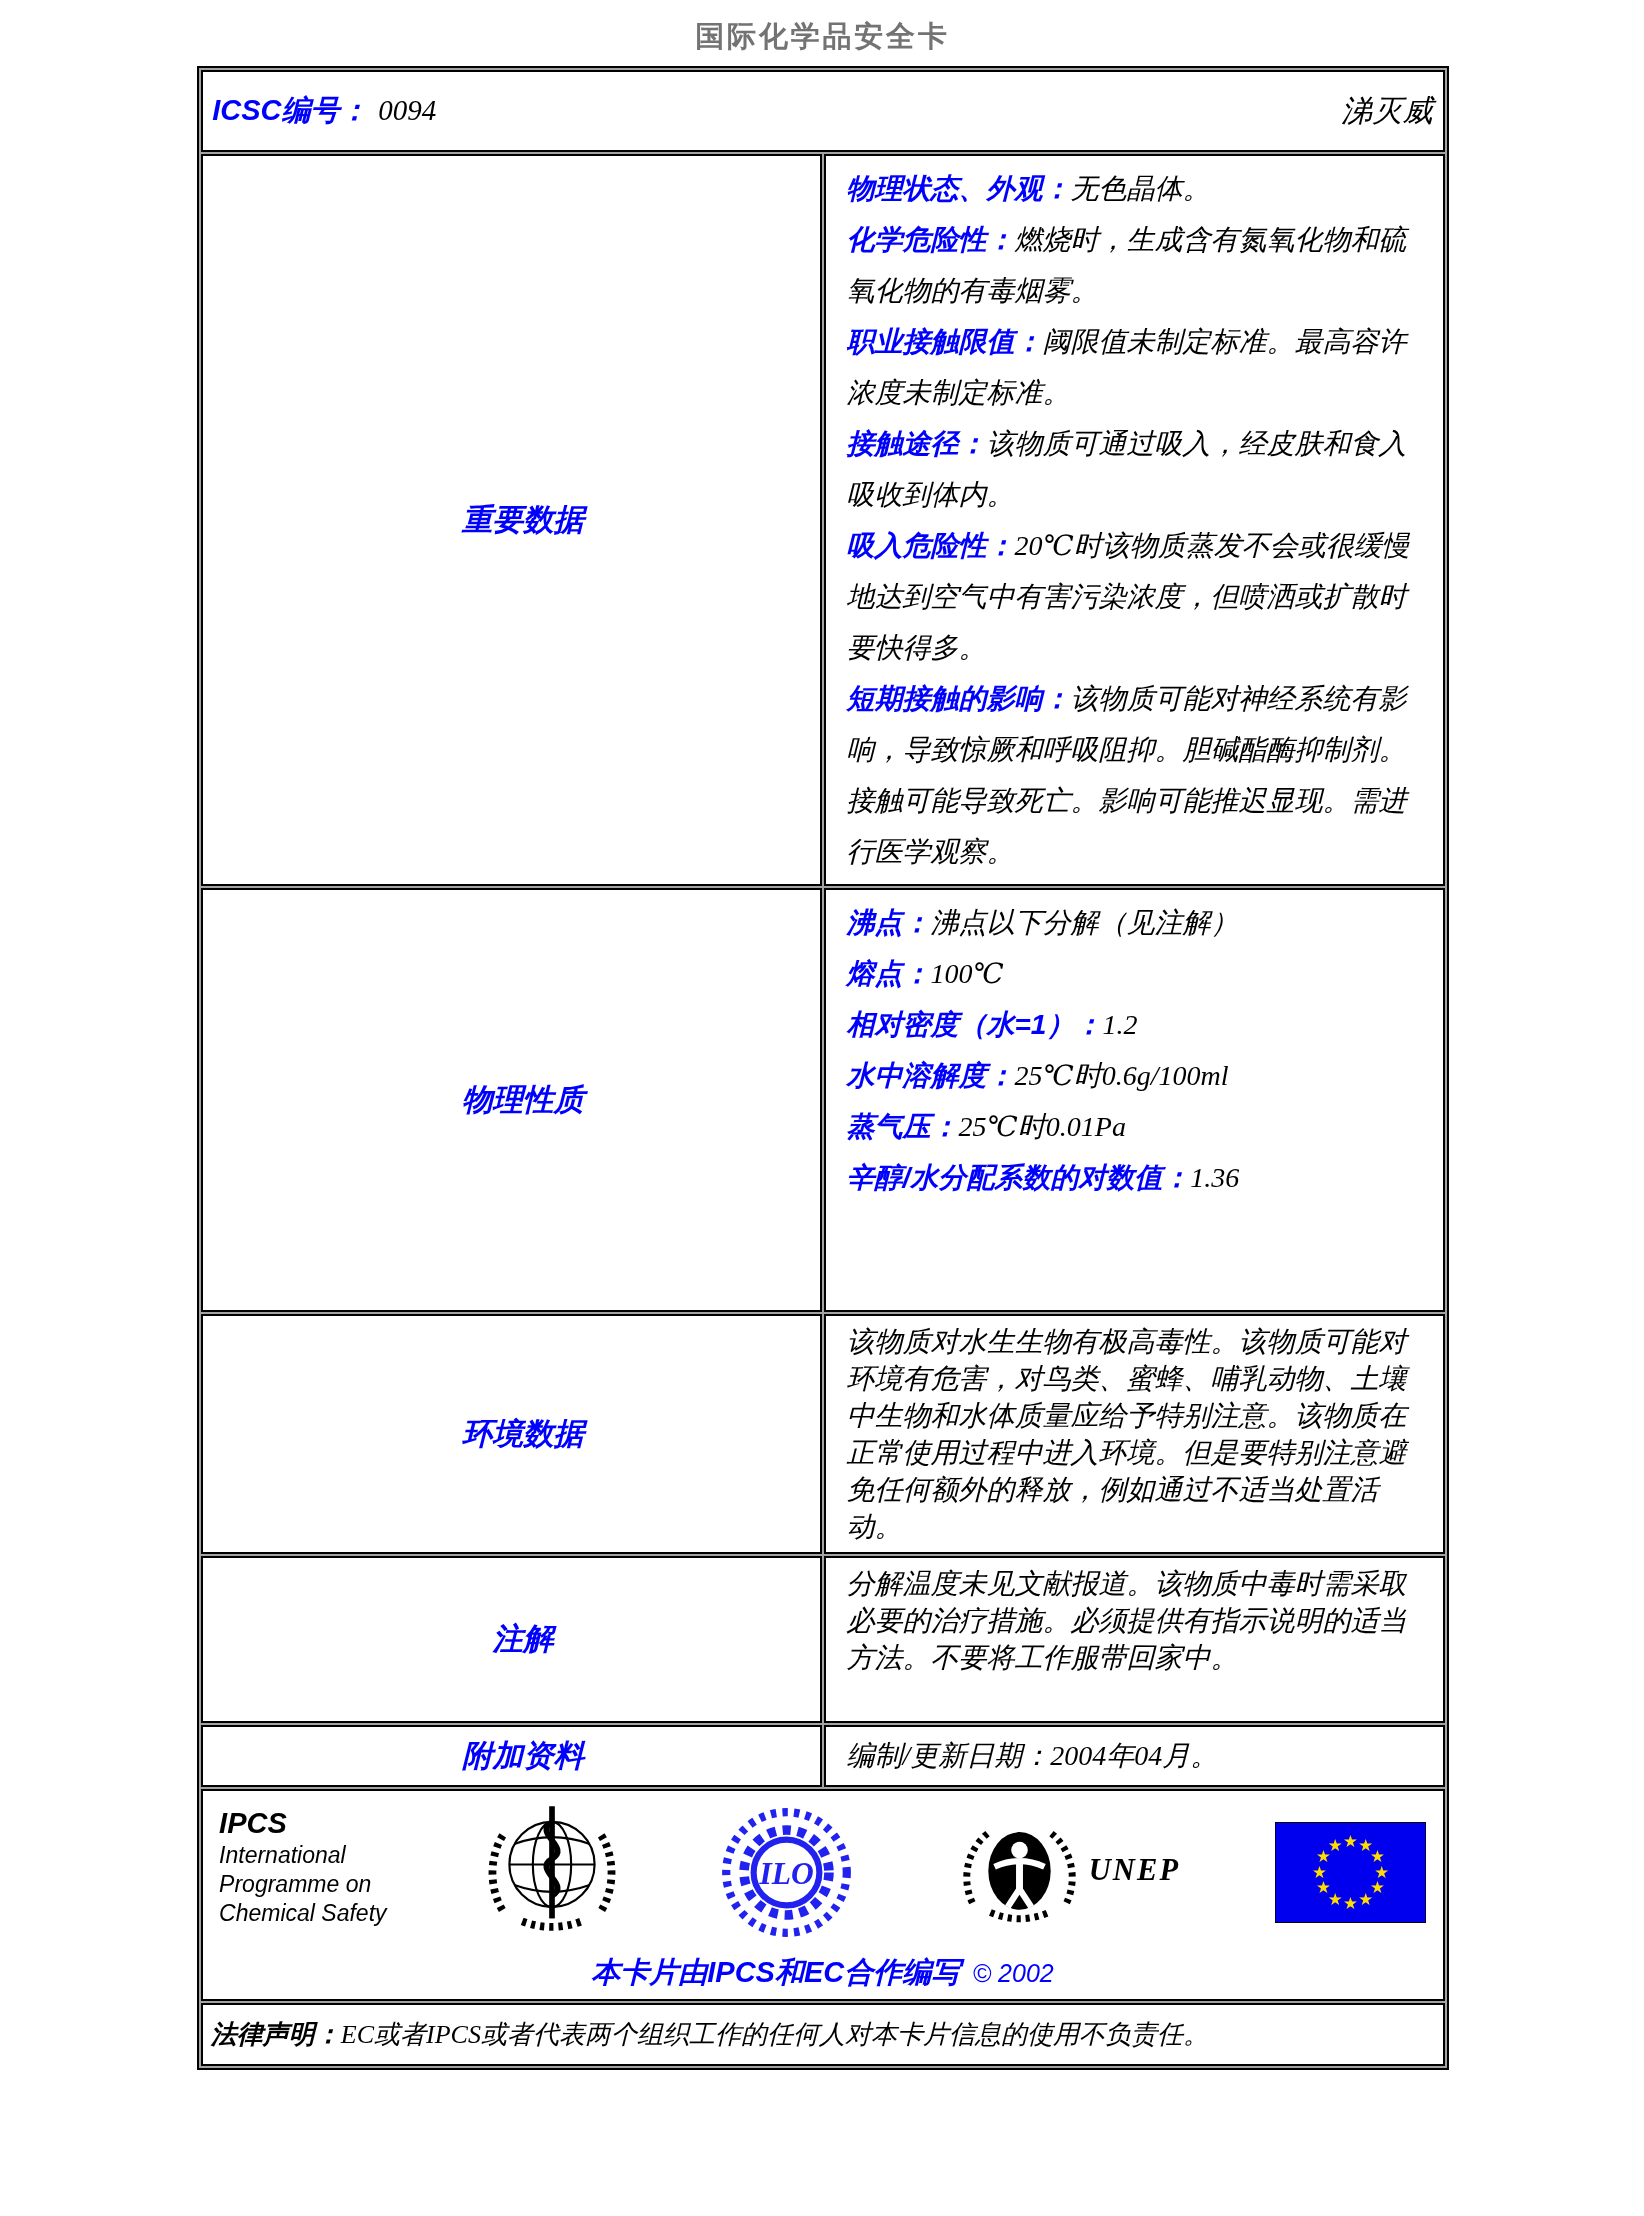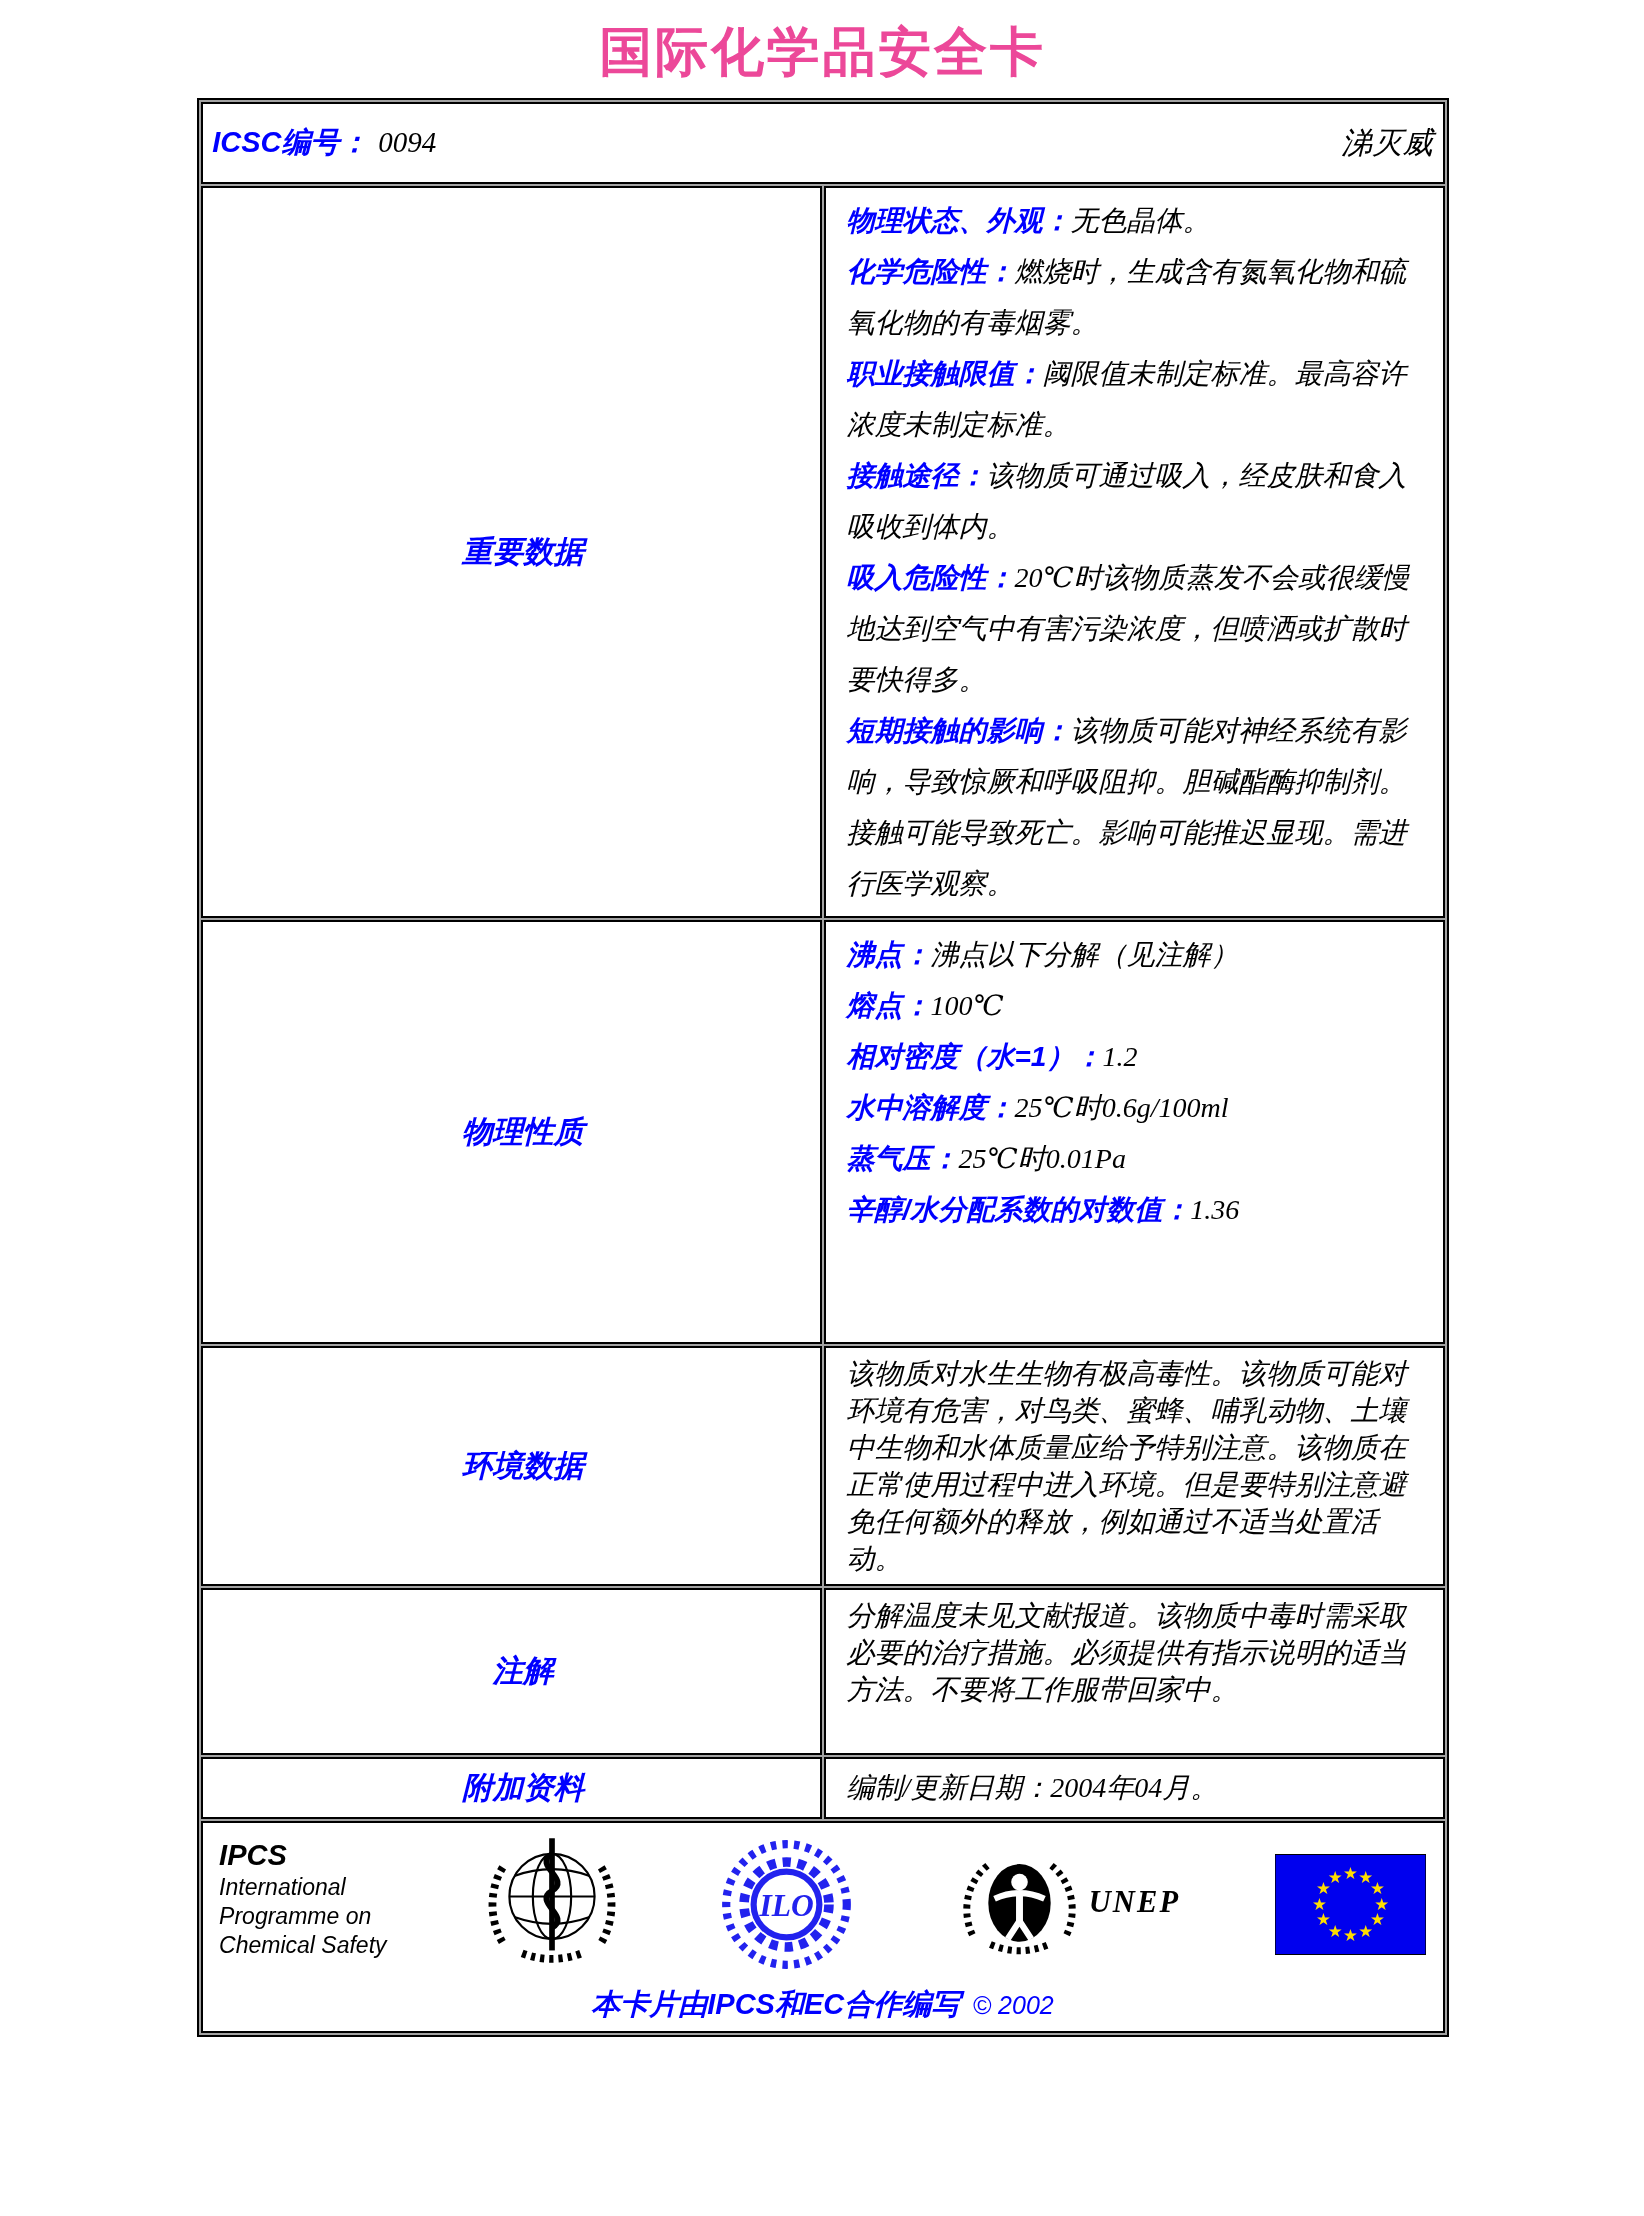--- a/index.html
+++ b/index.html
@@ -1,22 +1,22 @@
 <!DOCTYPE html>
 <html style="font-size:11px"><head>
 <meta charset="utf-8">
 <style>
   html,body{margin:0;padding:0;}
   body{
     width:1645px;height:2216px;background:#ffffff;position:relative;
     font-family:"Liberation Serif","DejaVu Serif",serif;color:#000;
   }
   .page-title{
-    text-align:center;color:#ec4899;font-family:"Liberation Sans","DejaVu Sans",sans-serif;
-    font-weight:bold;font-size:53px;margin:16.6px 0 9.7px 0;letter-spacing:2.8px;
+    text-align:center;color:#737373;font-family:"Liberation Sans","DejaVu Sans",sans-serif;
+    font-weight:bold;font-size:29px;margin:16.6px 0 9.7px 0;letter-spacing:2.8px;
   }
   table.card{
     border-collapse:separate;border-spacing:2.8px;border:2.1px solid #000;
     width:1252px;margin:0 auto;background:#a3a3a3;table-layout:fixed;font-style:italic;
   }
   td{border:2.1px solid #000;padding:0;background:#fff;}
   td.label-col{
     width:178px;text-align:center;vertical-align:middle;
     font-family:"Liberation Sans","DejaVu Sans",sans-serif;font-weight:bold;
     font-size:30.5px;color:#0000FF;padding-left:24px;
@@ -182,15 +182,20 @@
           </g>
         </svg>
       </div>
 
       <div class="credit-line">
         <span>本卡片由IPCS和EC合作编写</span><span class="credit-copy">© 2002</span>
       </div>
     </td>
   </tr>
 
+  <tr>
+    <td colspan="2" class="legal-cell" style="height:40px;">
+      <span class="inline-label" style="color:#000;">法律声明：</span><span>EC或者IPCS或者代表两个组织工作的任何人对本卡片信息的使用不负责任。</span>
+    </td>
+  </tr>
 </tbody>
   </table>
 
 
 </body></html>

